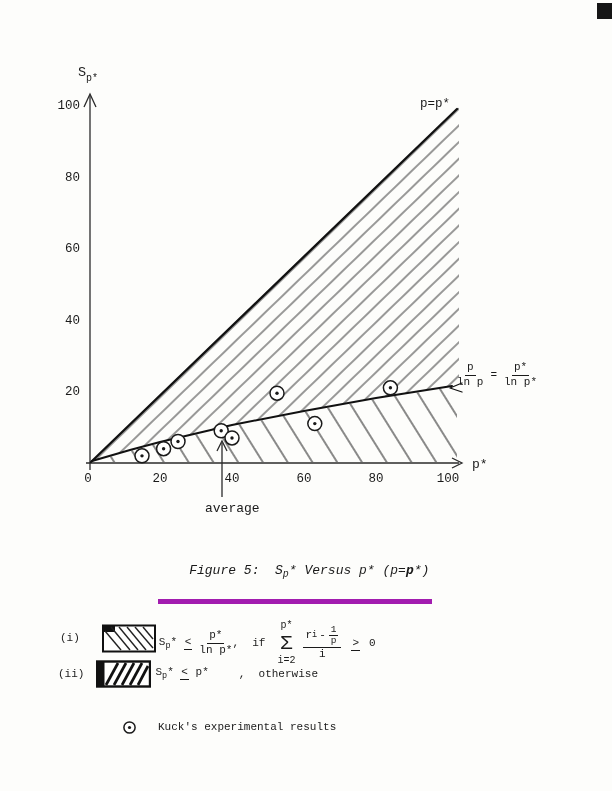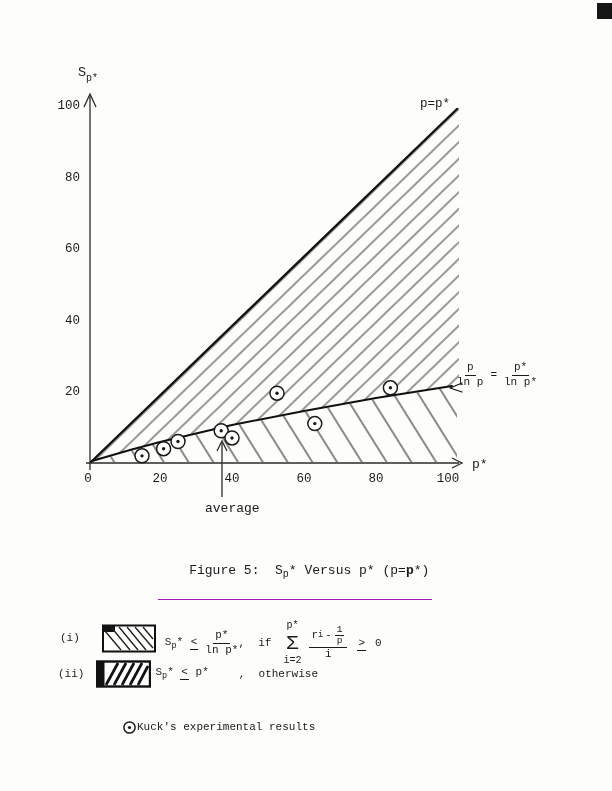--- a/index.html
+++ b/index.html
@@ -12,21 +12,21 @@
   .thick{stroke:#111;fill:none;stroke-linecap:round;stroke-linejoin:round;}
   .pt-outer{fill:#fffffe;stroke:#1a1a1a;stroke-width:1.5;}
   .pt-inner{fill:#1a1a1a;stroke:none;}
   .frac{display:inline-flex;flex-direction:column;align-items:center;line-height:1.15;}
   .frac .num{border-bottom:1px solid #1a1a1a;padding:0 2px 1px;}
   .ifrac{display:inline-flex;flex-direction:column;align-items:center;line-height:1.05;font-size:9.5px;margin:0 1px;}
   .ifrac .num{border-bottom:1px solid #1a1a1a;padding:0 2px;}
   .cmp{border-bottom:1px solid #1a1a1a;line-height:1;padding:0 1px 1px;}
   .sb{font-size:8.5px;vertical-align:-3px;}
   .txt11{font-size:11px;white-space:pre;}
-  .underlined{border-bottom:1px solid #a21caf;}
+  .underlined{border-bottom:5px solid #a21caf;font-style:italic;}
   .row{display:flex;align-items:center;}
   .sigma-stack{display:inline-flex;flex-direction:column;align-items:center;line-height:1;}
   .sigma-stack .lim{font-size:10px;}
   .sigma-stack .sg{font-size:21px;margin:2px 0;}
   .corner-mark{background:#161616;}
 </style>
 </head>
 <body>
 
 <div id="page">
@@ -136,21 +136,21 @@
       <rect x="2" y="2" width="11" height="6" fill="#111"></rect>
       <g stroke="#222" stroke-width="1.4">
         <line x1="3" y1="7" x2="19" y2="26"></line>
           <line x1="9" y1="3" x2="28" y2="26"></line>
         <line x1="17" y1="3" x2="36" y2="26"></line>
           <line x1="25" y1="3" x2="44" y2="26"></line>
         <line x1="33" y1="3" x2="51" y2="24"></line>
           <line x1="41" y1="3" x2="51" y2="15"></line>
       </g>
     </svg>
-    <span style="margin-left:9px;white-space:pre"><span>S</span><sub class="sb">p</sub><span>*</span> <span class="cmp">&lt;</span></span>
+    <span style="margin-left:3px;white-space:pre"><span>S</span><sub class="sb">p</sub><span>*</span> <span class="cmp">&lt;</span></span>
     <span class="frac" style="margin-left:7px">
       <span class="num">p*</span>
       <span>ln p*</span>
     </span>
     <span style="margin-left:0">,  if</span>
     <span class="sigma-stack" style="margin-left:12px">
       <span class="lim">p*</span>
       <span class="sg">Σ</span>
       <span class="lim">i=2</span>
     </span>
@@ -177,16 +177,16 @@
     </svg>
     <span style="margin-left:4px;white-space:pre"><span>S</span><sub class="sb">p</sub><span>*</span> <span class="cmp">&lt;</span> <span>p*</span></span>
     <span style="margin-left:30px">,  otherwise</span>
   </div>
 
   <div class="abs row txt11" style="left:122px;top:718px;height:18px;">
     <svg width="15" height="15">
       <circle cx="7.5" cy="7.5" r="5.6" fill="#fffffe" stroke="#1a1a1a" stroke-width="1.5"></circle>
       <circle cx="7.5" cy="7.5" r="1.6" fill="#1a1a1a"></circle>
     </svg>
-    <span style="">Kuck's experimental results</span>
+    <span style="margin-left:21px">Kuck's experimental results</span>
   </div>
 
 </div>
 
 </body></html>

